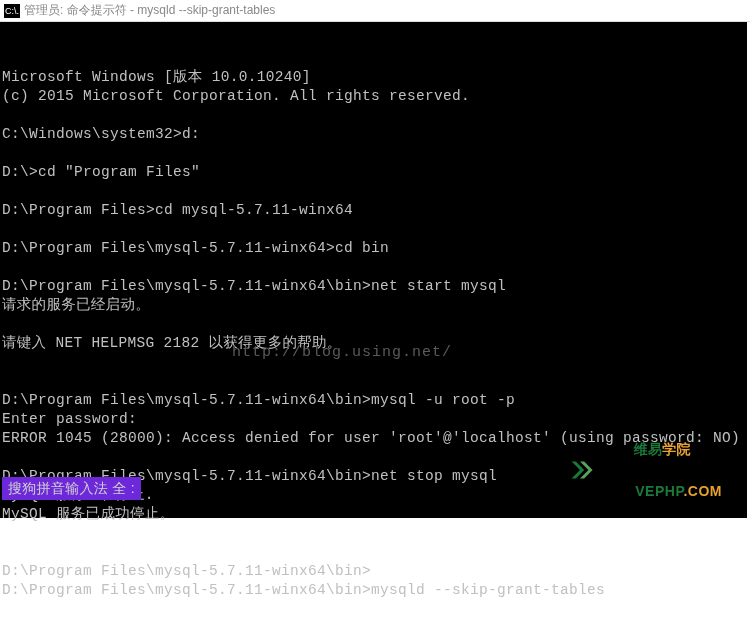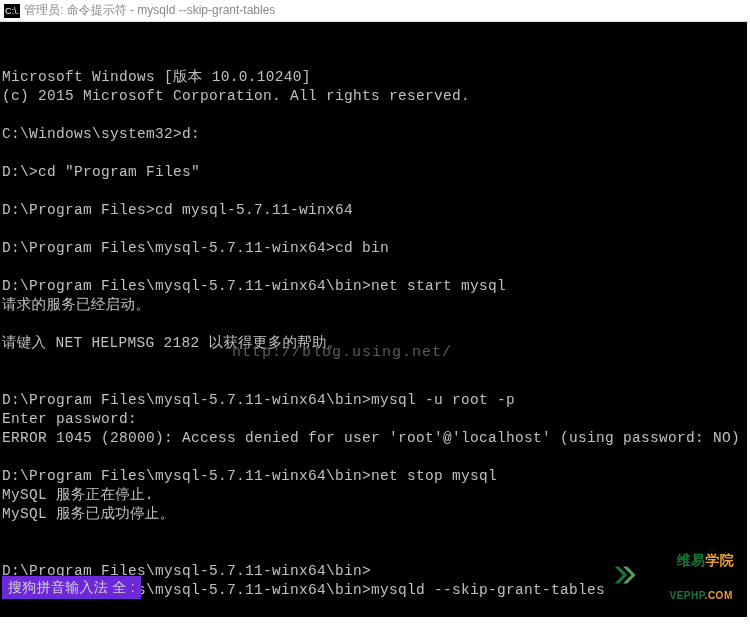--- a/index.html
+++ b/index.html
@@ -38,21 +38,21 @@
     }
     .titlebar-text {
       font-size: 12px;
       color: #888;
       font-family: "Microsoft YaHei", sans-serif;
     }
     .terminal {
       background: #000000;
       color: #c0c0c0;
       width: 747px;
-      height: 595px;
+      height: 496px;
       padding: 8px 0 0 2px;
       font-size: 14.5px;
       line-height: 19px;
       white-space: pre;
       font-family: "NSimSun", "SimSun", "Courier New", monospace;
       position: relative;
       letter-spacing: 0.3px;
     }
     .terminal-line {
       min-height: 19px;
@@ -72,21 +72,21 @@
       left: 2px;
       background: #6d28d9;
       color: #d0d0d0;
       padding: 2px 6px;
       font-size: 14px;
       font-family: "Microsoft YaHei", "SimSun", sans-serif;
     }
     .logo-watermark {
       position: absolute;
       bottom: 6px;
-      right: 13px;
+      right: 25px;
       display: flex;
       align-items: center;
       gap: 6px;
     }
     .logo-icon {
       width: 28px;
       height: 28px;
     }
     .logo-text {
       display: flex;
@@ -96,21 +96,21 @@
     .logo-cn {
       font-size: 14px;
       font-weight: bold;
       color: #1a7a3a;
       font-family: "Microsoft YaHei", sans-serif;
     }
     .logo-cn .orange {
       color: #e8a030;
     }
     .logo-url {
-      font-size: 10px;
+      font-size: 14px;
       font-weight: bold;
       color: #1a7a3a;
       font-family: Arial, sans-serif;
       letter-spacing: 0.5px;
     }
     .logo-url .orange {
       color: #e8a030;
     }
   </style>
 </head>

